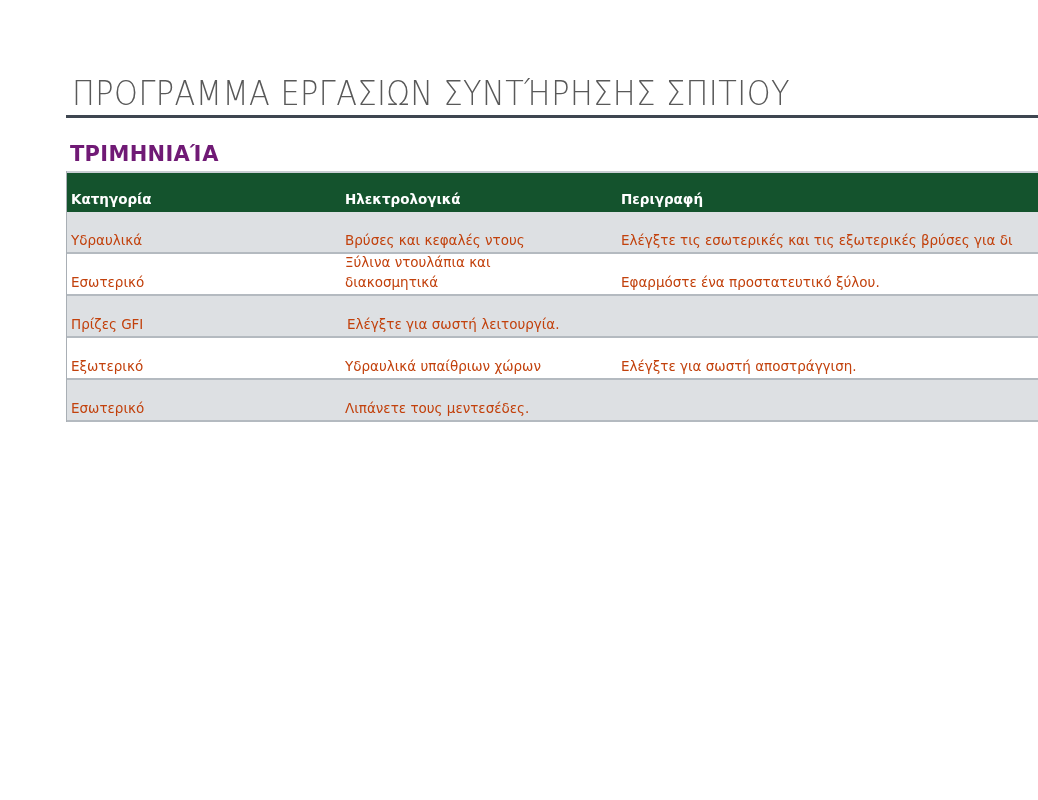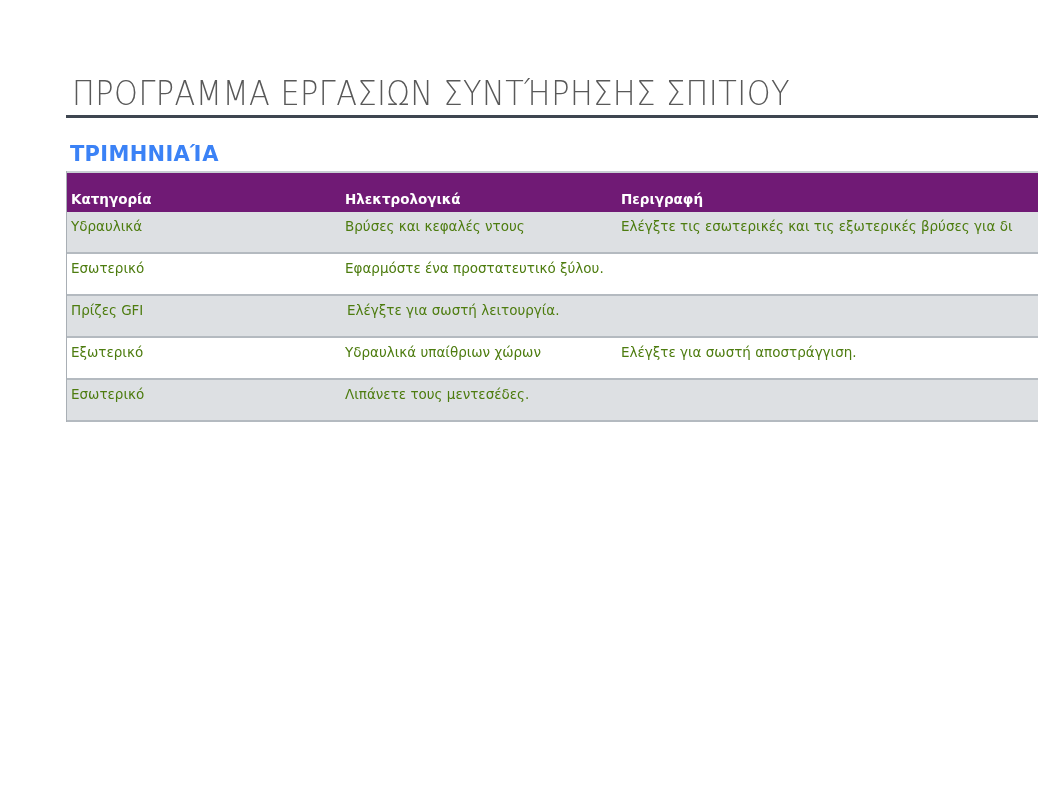--- a/index.html
+++ b/index.html
@@ -10,35 +10,35 @@
       font-size: 33px; letter-spacing: 0.5px; color: #595959; white-space: nowrap;
       transform: scaleX(0.92); transform-origin: left top;
     }
     .title-rule {
       position: absolute; left: 66px; top: 115px; width: 972px; height: 3px;
       background: #3e4650;
     }
     .section {
       position: absolute; left: 70px; top: 142px;
       font-family: "DejaVu Sans", sans-serif; font-weight: bold;
-      font-size: 21px; color: #3b82f6; letter-spacing: 0.3px;
+      font-size: 21px; color: #701a75; letter-spacing: 0.3px;
     }
     .table {
       position: absolute; left: 66px; top: 171px; width: 972px;
       border-left: 1px solid #a9afb5;
     }
     .hdr {
-      height: 39px; background: #701a75; display: flex; align-items: flex-end;
+      height: 39px; background: #14532d; display: flex; align-items: flex-end;
       border-top: 2px solid #c9ced3;
     }
     .hdr .c { color: #ffffff; font-weight: bold; font-size: 13.5px; padding-bottom: 3px; }
     .row { height: 40px; display: flex; align-items: flex-end; border-bottom: 2px solid #b4bac0; }
     .row.alt { background: #dde0e3; }
     .row.plain { background: #ffffff; }
-    .c { font-size: 13.5px; color: #4d7c0f; padding-left: 4px; box-sizing: border-box; white-space: nowrap; line-height: 20px; padding-bottom: 16px; }
+    .c { font-size: 13.5px; color: #c2410c; padding-left: 4px; box-sizing: border-box; white-space: nowrap; line-height: 20px; padding-bottom: 2px; }
     .c1 { width: 274px; }
     .c2 { width: 276px; }
     .c3 { flex: 1; overflow: hidden; margin-top: 32px; }
     .wrap { white-space: normal; line-height: 20px; }
   </style>
 </head>
 <body>
 
 <div class="title">ΠΡΟΓΡΑΜΜΑ ΕΡΓΑΣΙΩΝ ΣΥΝΤΉΡΗΣΗΣ ΣΠΙΤΙΟΥ</div>
 <div class="title-rule"></div>
@@ -52,20 +52,21 @@
   </div>
 
   <div class="row alt">
     <div class="c c1">Υδραυλικά</div>
     <div class="c c2">Βρύσες και κεφαλές ντους</div>
     <div class="c c3">Ελέγξτε τις εσωτερικές και τις εξωτερικές βρύσες για δι</div>
   </div>
 
   <div class="row plain">
     <div class="c c1">Εσωτερικό</div>
+    <div class="c c2 wrap" style="padding-right:40px;">Ξύλινα ντουλάπια και διακοσμητικά</div>
     <div class="c c3">Εφαρμόστε ένα προστατευτικό ξύλου.</div>
   </div>
 
   <div class="row alt">
     <div class="c c2">Πρίζες GFI</div>
     <div class="c c3">Ελέγξτε για σωστή λειτουργία.</div>
   </div>
 
   <div class="row plain">
     <div class="c c1">Εξωτερικό</div>

